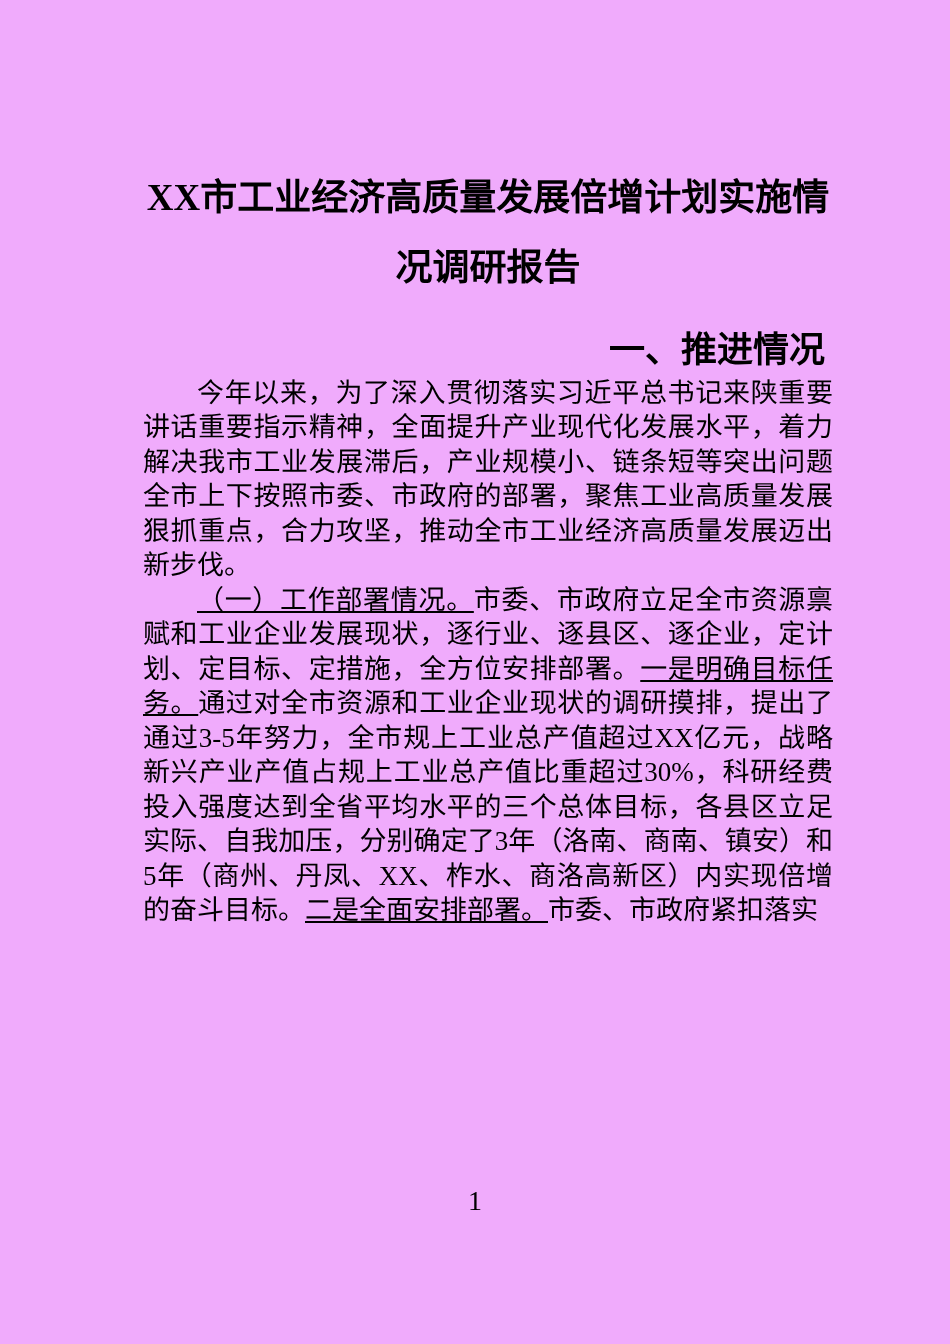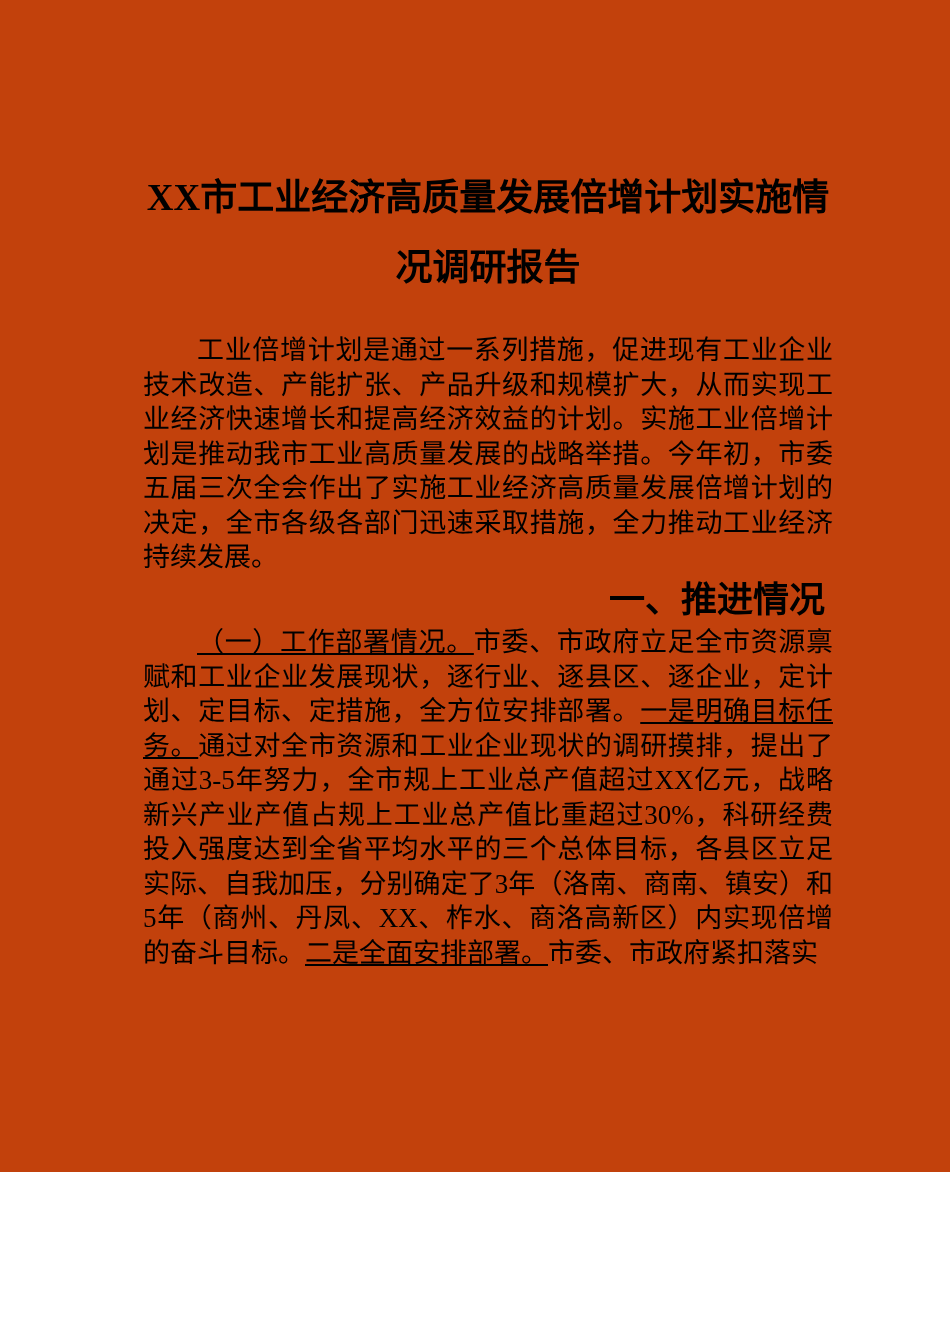--- a/index.html
+++ b/index.html
@@ -3,22 +3,22 @@
 <meta charset="utf-8">
 <style>
   html, body {
     margin: 0;
     padding: 0;
     background: #ffffff;
   }
   .page {
     position: relative;
     width: 950px;
-    height: 1172px;
-    background: #c2410c;
+    height: 1344px;
+    background: #f0abfc;
     color: #000000;
     font-family: "Liberation Serif", serif;
     overflow: hidden;
   }
   .doc-content {
     position: absolute;
     left: 143px;
     top: 163px;
     width: 690px;
   }
@@ -61,19 +61,19 @@
     font-family: "Liberation Serif", serif;
   }
 </style>
 </head>
 <body>
 
 <div class="page">
   <div class="doc-content">
     <h1 class="doc-title">XX市工业经济高质量发展倍增计划实施情况调研报告</h1>
     <div class="doc-body">
-        <p class="para"><span class="run-fangsong">工业倍增计划是通过一系列措施，促进现有工业企业技术改造、产能扩张、产品升级和规模扩大，从而实现工业经济快速增长和提高经济效益的计划。实施工业倍增计划是推动我市工业高质量发展的战略举措。今年初，市委五届三次全会作出了实施工业经济高质量发展倍增计划的决定，全市各级各部门迅速采取措施，全力推动工业经济持续发展。</span></p>
         <h2 class="heading"><span class="run-heiti">一、推进情况</span></h2>
+        <p class="para"><span class="run-fangsong">今年以来，为了深入贯彻落实习近平总书记来陕重要讲话重要指示精神，全面提升产业现代化发展水平，着力解决我市工业发展滞后，产业规模小、链条短等突出问题全市上下按照市委、市政府的部署，聚焦工业高质量发展狠抓重点，合力攻坚，推动全市工业经济高质量发展迈出新步伐。</span></p>
         <p class="para"><span class="run-kaiti">（一）工作部署情况。</span><span class="run-fangsong">市委、市政府立足全市资源禀赋和工业企业发展现状，逐行业、逐县区、逐企业，定计划、定目标、定措施，全方位安排部署。</span><span class="run-kaiti">一是明确目标任务。</span><span class="run-fangsong">通过对全市资源和工业企业现状的调研摸排，提出了通过3-5年努力，全市规上工业总产值超过XX亿元，战略新兴产业产值占规上工业总产值比重超过30%，科研经费投入强度达到全省平均水平的三个总体目标，各县区立足实际、自我加压，分别确定了3年（洛南、商南、镇安）和5年（商州、丹凤、XX、柞水、商洛高新区）内实现倍增的奋斗目标。</span><span class="run-kaiti">二是全面安排部署。</span><span class="run-fangsong">市委、市政府紧扣落实</span></p>
       </div>
   </div>
   <div class="page-number">1</div>
 </div>
 
 </body></html>

